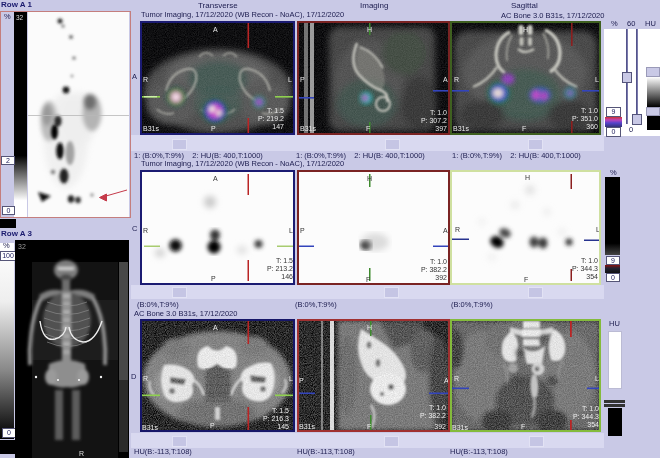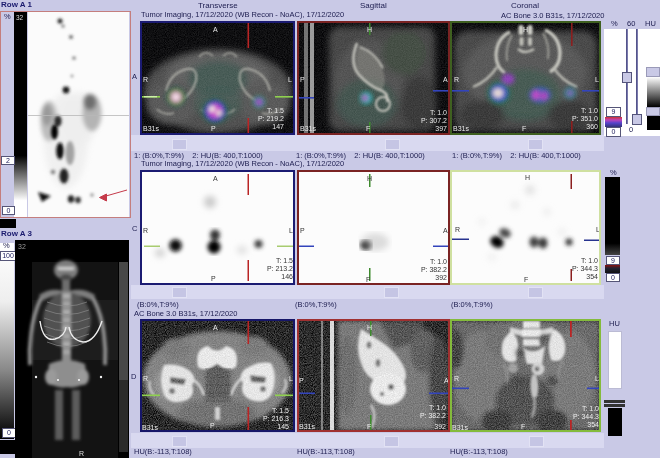--- a/index.html
+++ b/index.html
@@ -166,22 +166,22 @@
     <circle cx="21" cy="137" r="1.2"></circle>
           <circle cx="86" cy="137" r="1.2"></circle>
     <circle cx="43" cy="140" r="1.1"></circle>
           <circle cx="64" cy="140" r="1.1"></circle>
   </g>
   <text x="64" y="216" font-size="7" fill="#ddd" font-family="Liberation Sans">R</text>
 </svg>
 </div>
 
 <div class="abs t8" style="left:198px;top:1px;">Transverse</div>
-<div class="abs t8" style="left:360px;top:1px;">Sagittal</div>
-<div class="abs t8" style="left:511px;top:1px;">Coronal</div>
+<div class="abs t8" style="left:360px;top:1px;">Imaging</div>
+<div class="abs t8" style="left:511px;top:1px;">Sagittal</div>
 <div class="abs t7" style="left:141px;top:11px;">Tumor Imaging, 17/12/2020 (WB Recon - NoAC), 17/12/2020</div>
 <div class="abs t7" style="left:501px;top:12px;">AC Bone 3.0 B31s, 17/12/2020</div>
 <div class="abs t7" style="left:141px;top:160px;">Tumor Imaging, 17/12/2020 (WB Recon - NoAC), 17/12/2020</div>
 <div class="abs t7" style="left:134px;top:310px;">AC Bone 3.0  B31s, 17/12/2020</div>
 
 <div class="abs t7" style="left:132px;top:73px;">A</div>
 <div class="abs t7" style="left:132px;top:225px;">C</div>
 <div class="abs t7" style="left:131px;top:373px;">D</div>
 
 <div class="abs t7" style="left:134px;top:152px;">1: (B:0%,T:9%)&nbsp;&nbsp;&nbsp;&nbsp;2: HU(B: 400,T:1000)</div>

